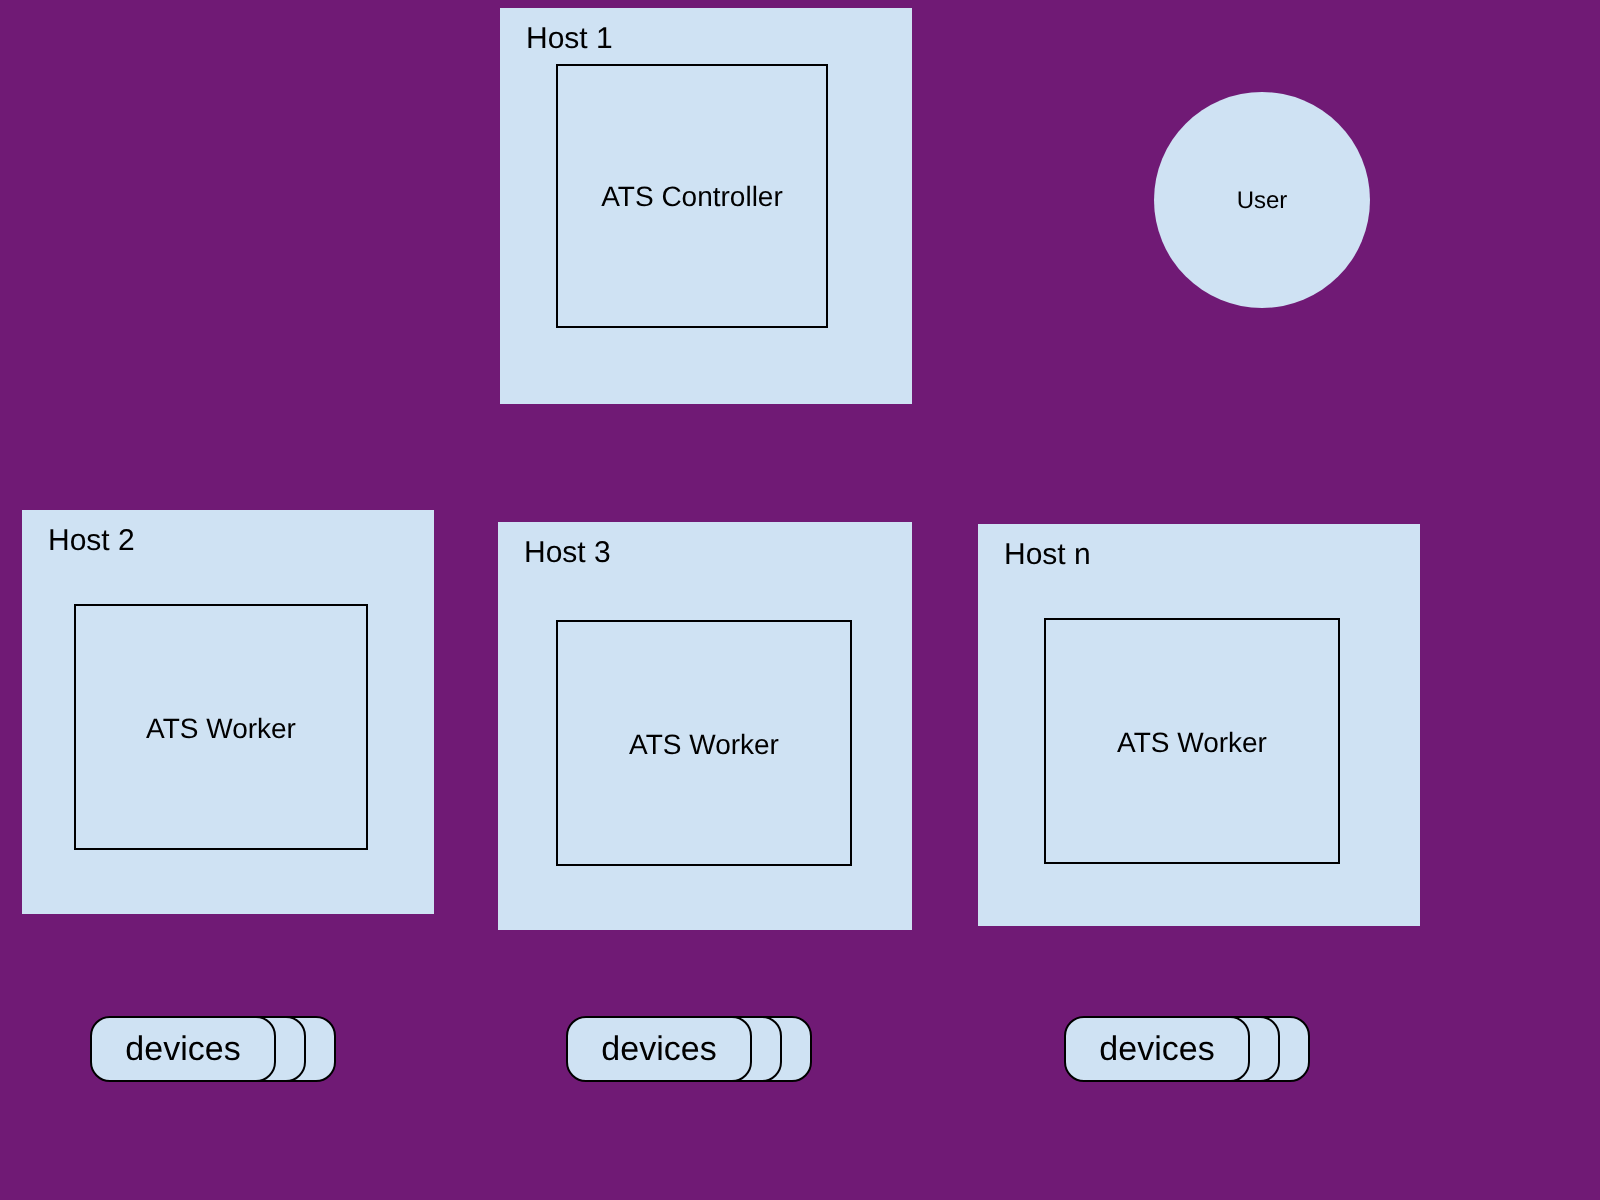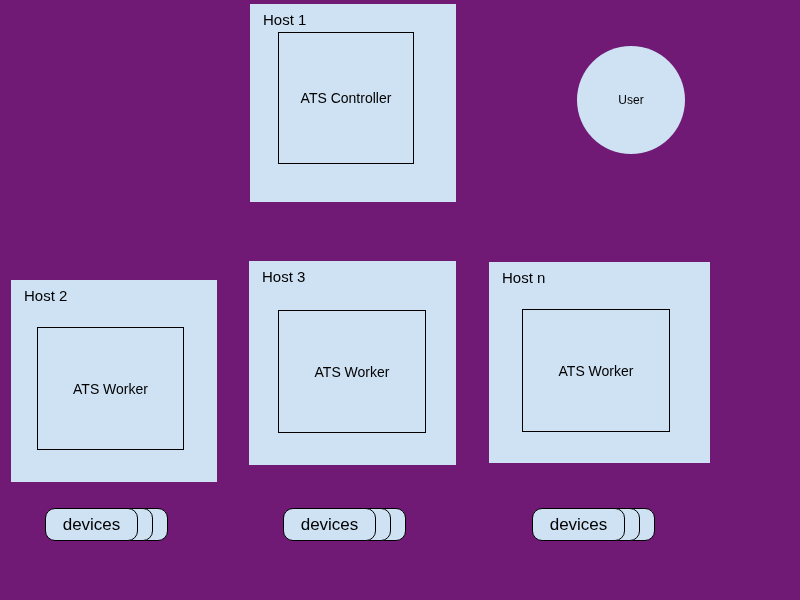--- a/index.html
+++ b/index.html
@@ -83,21 +83,21 @@
   }
   .device-label {
     font-size: 17px;
     color: #000000;
     white-space: nowrap;
     text-align: center;
   }
   
   #host1 { left: 250px; top: 4px;   width: 206px; height: 198px; }
   #host1 .component-box { left: 28px; top: 28px; width: 136px; height: 132px; }
-  #host2 { left: 11px;  top: 280px; width: 206px; height: 202px; padding-left: 31px; }
+  #host2 { left: 11px;  top: 255px; width: 206px; height: 202px; padding-left: 31px; }
   #host2 .component-box { left: 26px; top: 47px; width: 147px; height: 123px; }
   #host3 { left: 249px; top: 261px; width: 207px; height: 204px; padding-left: 45px; }
   #host3 .component-box { left: 29px; top: 49px; width: 148px; height: 123px; }
   #hostn { left: 489px; top: 262px; width: 221px; height: 201px; text-align: right; }
   #hostn .component-box { left: 33px; top: 47px; width: 148px; height: 123px; }
   #devices1 { left: 45px;  top: 508px; }
   #devices2 { left: 283px; top: 508px; }
   #devices3 { left: 532px; top: 508px; }
 </style>
 </head>

